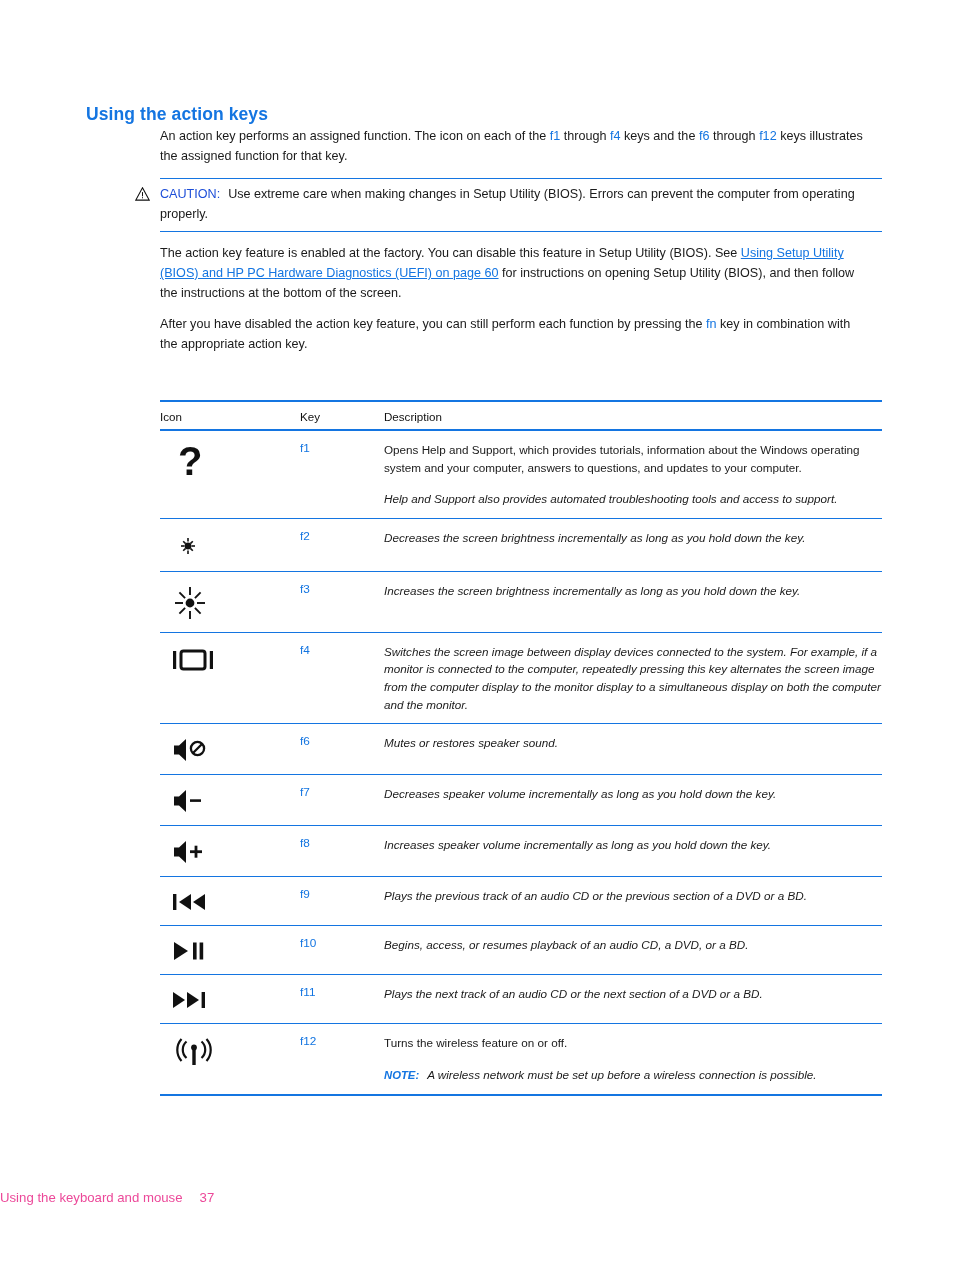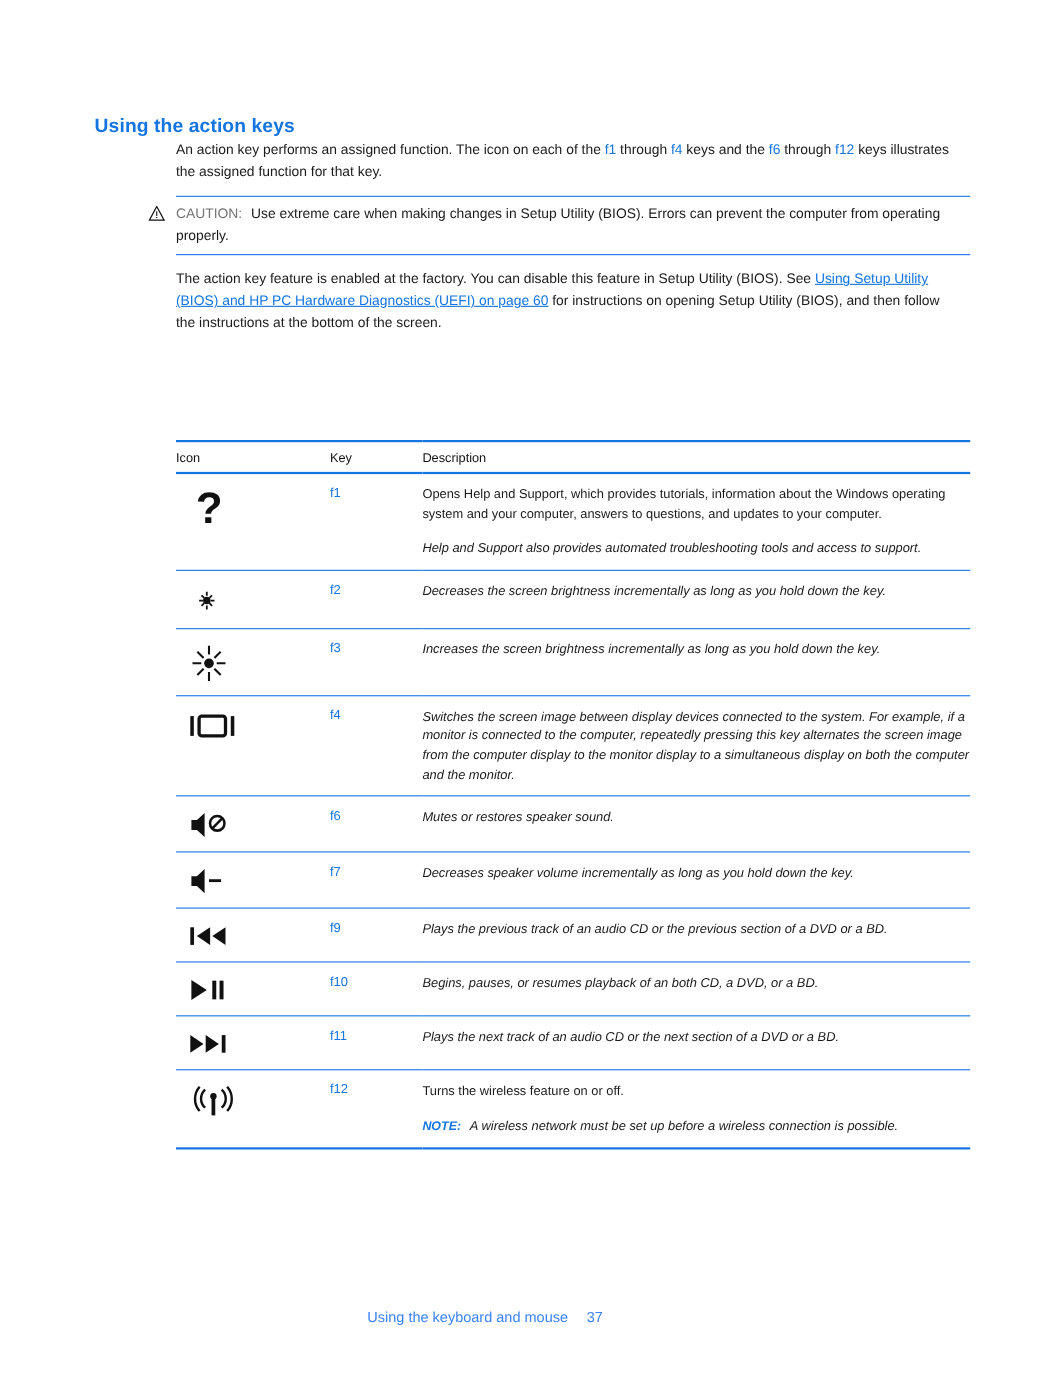--- a/index.html
+++ b/index.html
@@ -66,21 +66,21 @@
     top: 8px;
     width: 15px;
     height: 14px;
   }
   .caution-text {
     font-size: 12.6px;
     line-height: 19.6px;
     color: #1a1a1a;
   }
   .caution-label {
-    color: #737373;
+    color: #1d4ed8;
     font-weight: normal;
   }
   .gap { display: inline-block; width: 8px; }
 
   
   .tbl {
     position: absolute;
     left: 160px;
     top: 400px;
     width: 722px;
@@ -126,23 +126,23 @@
     padding-left: 10px;
     padding-top: 2px;
   }
 
   
   .footer {
     position: absolute;
     left: 0;
     top: 1190px;
     width: 882px;
-    text-align: center;
+    text-align: left;
     font-size: 13.2px;
-    color: #3b82f6;
+    color: #ec4899;
   }
   .footer .pg { display: inline-block; margin-left: 17px; }
   svg { display: block; }
 </style>
 </head>
 <body>
 
 <div class="page">
 
   <h1 class="h1">Using the action keys</h1>
@@ -158,20 +158,21 @@
           <path d="M7.5 0.8 L14.2 13.1 L0.8 13.1 Z" fill="none" stroke="#111" stroke-width="1.1"></path>
           <rect x="7.0" y="5.1" width="1.0" height="4.2" fill="#111"></rect>
           <rect x="7.0" y="10.2" width="1.0" height="1.1" fill="#111"></rect>
         </svg>
       </span>
       <div class="caution-text"><span class="caution-label">CAUTION:</span><span class="gap"></span><span>Use extreme care when making changes in Setup Utility (BIOS). Errors can prevent the computer from operating properly.</span></div>
     </div>
 
     <p class="body"><span>The action key feature is enabled at the factory. You can disable this feature in Setup Utility (BIOS). See </span><a class="doclink" href="#">Using Setup Utility (BIOS) and HP PC Hardware Diagnostics (UEFI) on page 60</a><span> for instructions on opening Setup Utility (BIOS), and then follow the instructions at the bottom of the screen.</span></p>
 
+    <p class="body"><span>After you have disabled the action key feature, you can still perform each function by pressing the </span><span class="blue">fn</span><span> key in combination with the appropriate action key.</span></p>
 
   </div>
 
   <table class="tbl">
     <colgroup>
       <col class="col-icon">
         <col class="col-key">
         <col class="col-desc">
     </colgroup>
     <tbody>
@@ -284,20 +285,35 @@
               <rect x="20" y="12.3" width="11" height="2.6" fill="#111"></rect>
             </svg>
           </span>
         </td>
         <td class="cell-key">f7</td>
         <td class="cell-desc">
           <p>Decreases speaker volume incrementally as long as you hold down the key.</p>
         </td>
       </tr>
 
+      <tr class="data-row">
+        <td>
+          <span class="icon-wrap">
+            <svg width="44" height="28" viewBox="0 0 44 28">
+              <path d="M4 9.5 L9 9.5 L16 3 L16 25 L9 18.5 L4 18.5 Z" fill="#111"></path>
+              <rect x="20" y="12.3" width="12" height="2.8" fill="#111"></rect>
+              <rect x="24.6" y="7.7" width="2.8" height="12" fill="#111"></rect>
+            </svg>
+          </span>
+        </td>
+        <td class="cell-key">f8</td>
+        <td class="cell-desc">
+          <p>Increases speaker volume incrementally as long as you hold down the key.</p>
+        </td>
+      </tr>
 
       <tr class="data-row">
         <td>
           <span class="icon-wrap">
             <svg width="46" height="26" viewBox="0 0 46 26">
               <rect x="3" y="5" width="3.4" height="16" fill="#111"></rect>
               <path d="M21 5 L21 21 L9 13 Z" fill="#111"></path>
               <path d="M35 5 L35 21 L23 13 Z" fill="#111"></path>
             </svg>
           </span>
@@ -313,21 +329,21 @@
           <span class="icon-wrap">
             <svg width="46" height="26" viewBox="0 0 46 26">
               <path d="M4 4 L4 22 L18 13 Z" fill="#111"></path>
               <rect x="23" y="4.5" width="3.6" height="17" fill="#111"></rect>
               <rect x="29.6" y="4.5" width="3.6" height="17" fill="#111"></rect>
             </svg>
           </span>
         </td>
         <td class="cell-key">f10</td>
         <td class="cell-desc">
-          <p>Begins, pauses, or resumes playback of an both CD, a DVD, or a BD.</p>
+          <p>Begins, access, or resumes playback of an audio CD, a DVD, or a BD.</p>
         </td>
       </tr>
 
       <tr class="data-row">
         <td>
           <span class="icon-wrap">
             <svg width="46" height="26" viewBox="0 0 46 26">
               <path d="M3 5 L3 21 L15 13 Z" fill="#111"></path>
               <path d="M17 5 L17 21 L29 13 Z" fill="#111"></path>
               <rect x="31.6" y="5" width="3.4" height="16" fill="#111"></rect>

